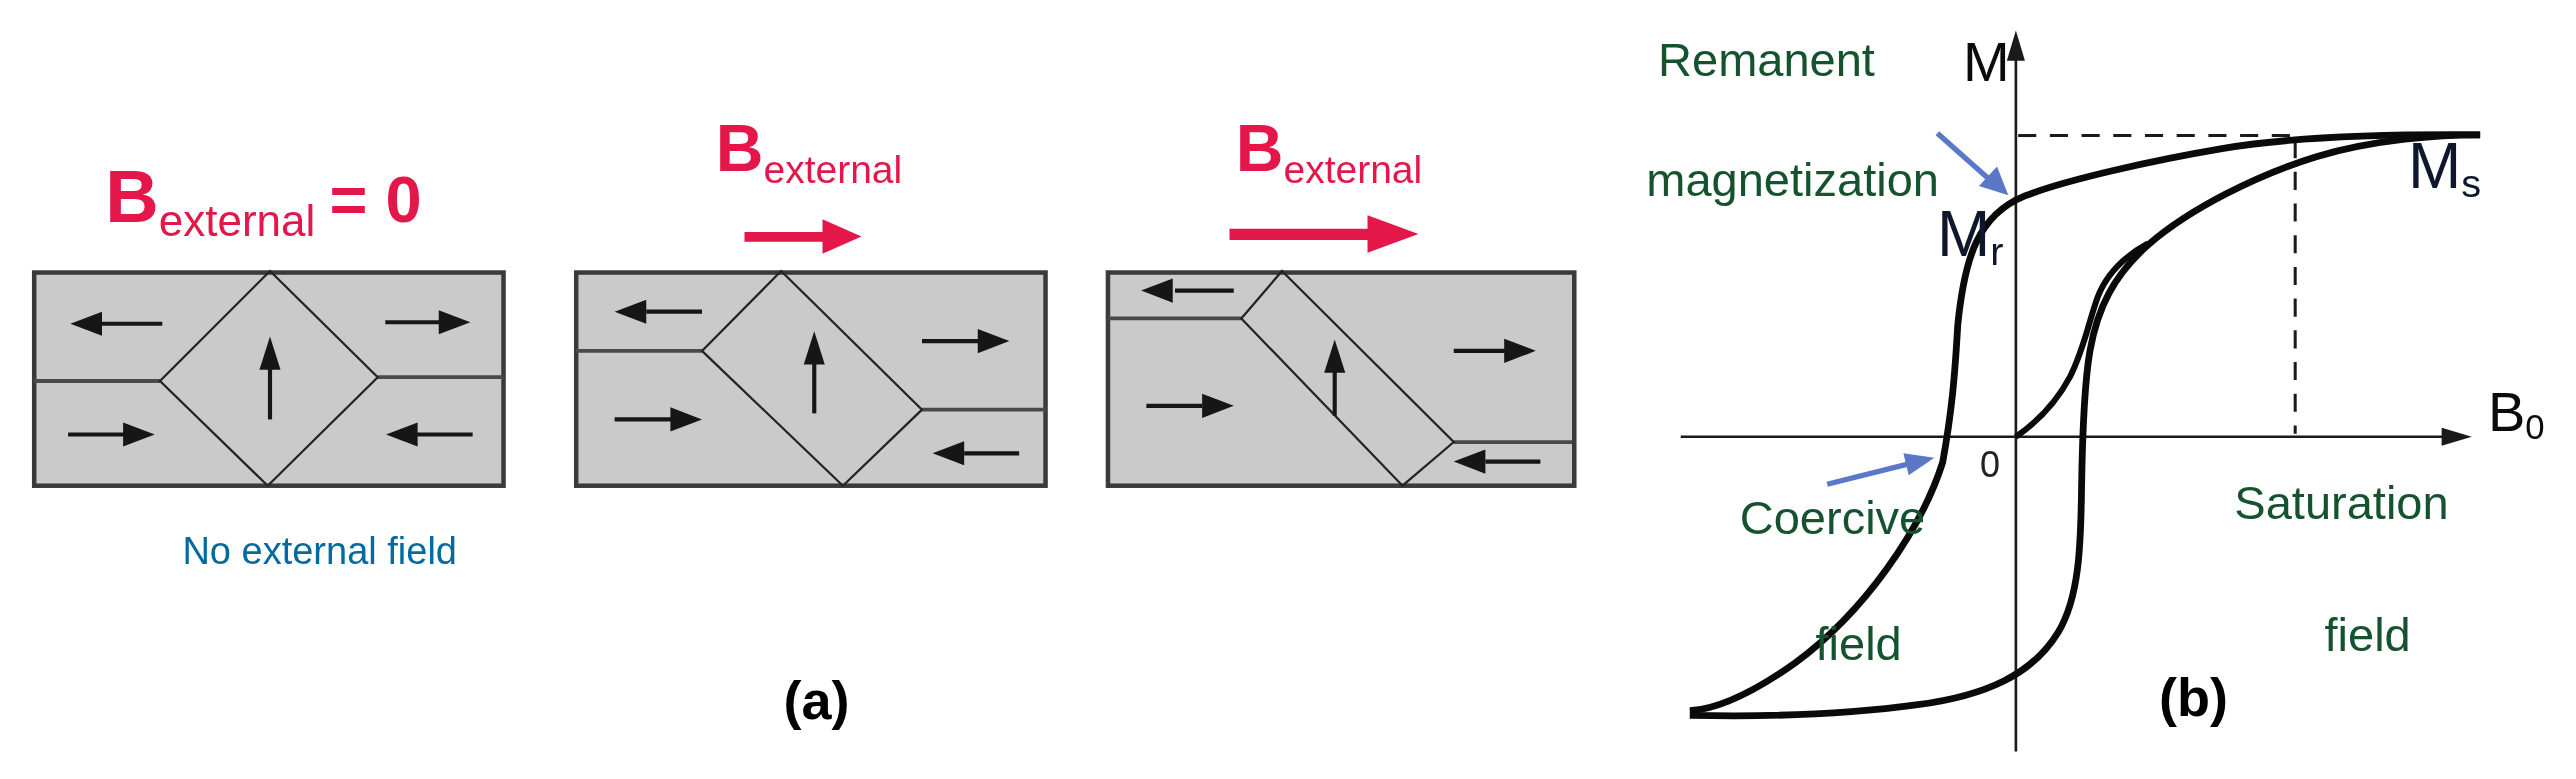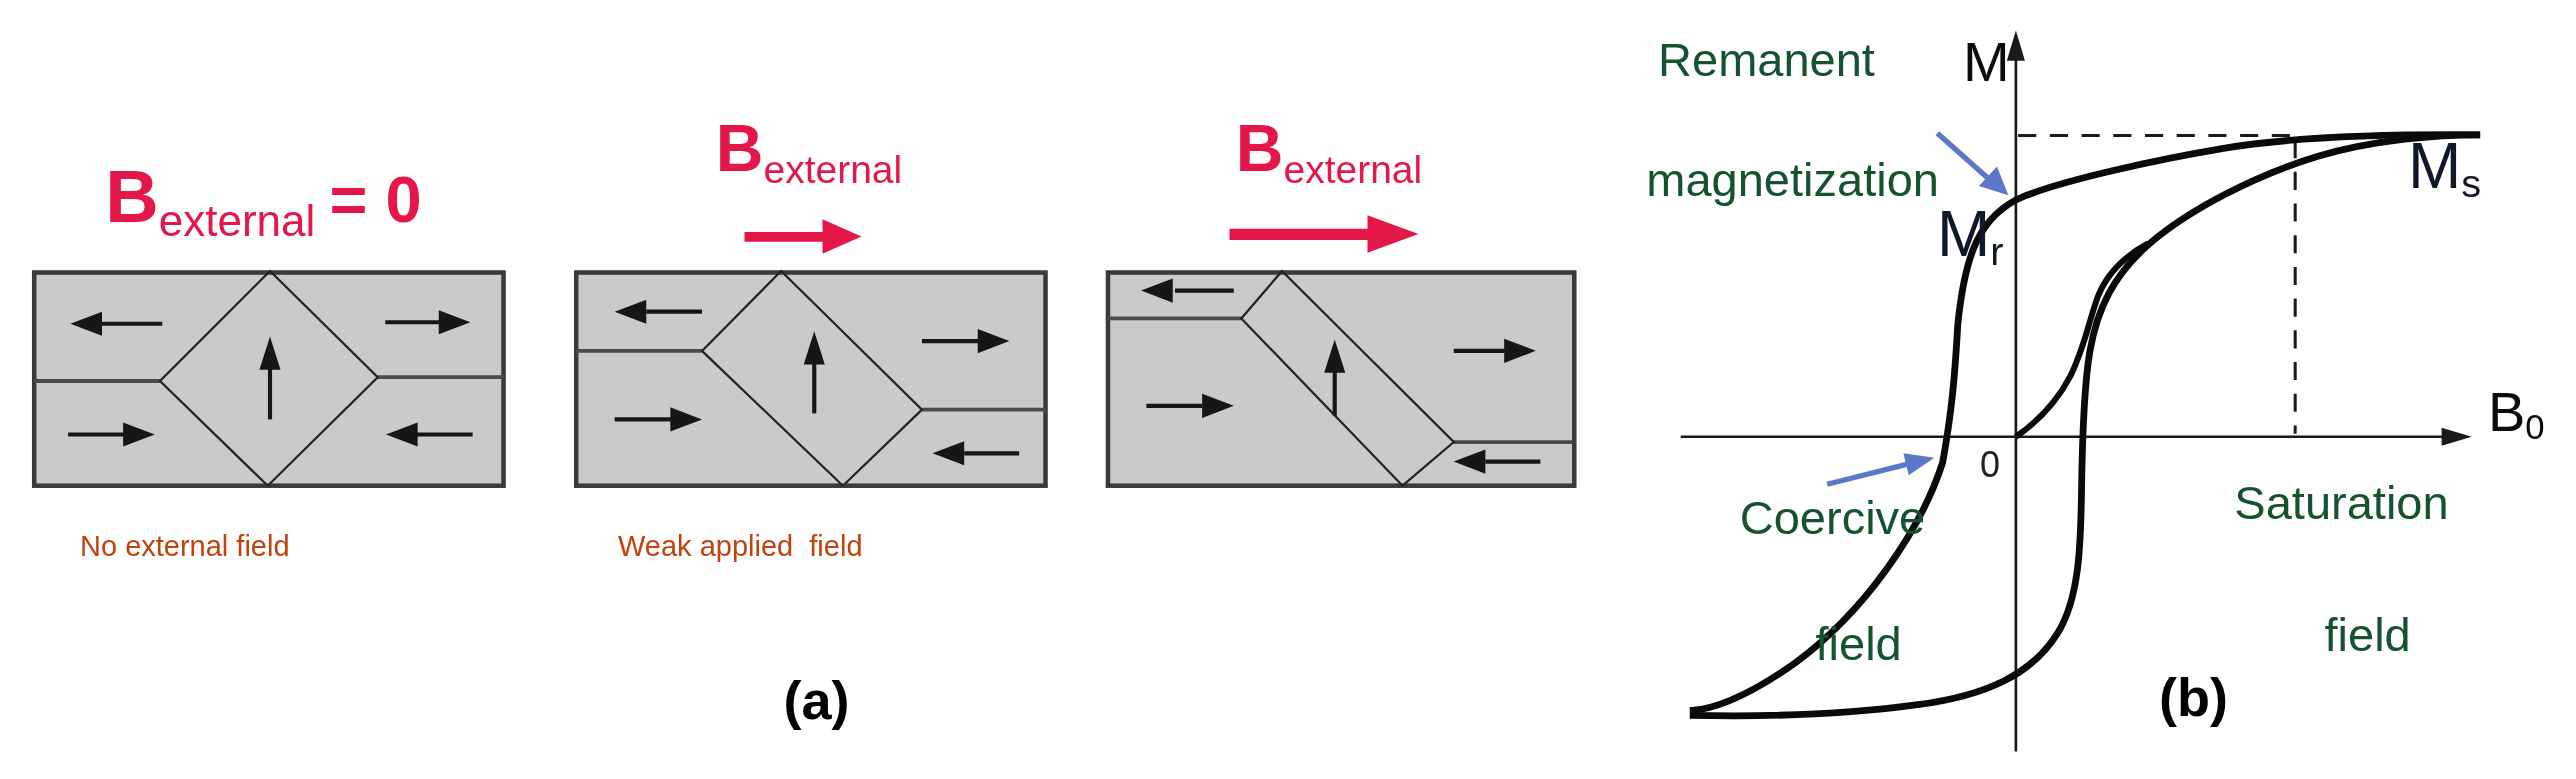--- a/index.html
+++ b/index.html
@@ -1,21 +1,21 @@
 <!DOCTYPE html>
 <html style="font-size:12px"><head>
 <meta charset="utf-8">
 <style>
   html,body{margin:0;padding:0;background:#ffffff;}
   #stage{position:relative;width:2576px;height:780px;background:#ffffff;overflow:hidden;
          font-family:"Liberation Sans", sans-serif;color:#111;}
   .abs{position:absolute;}
   svg{display:block;}
   
-  .cap{font-size:29px;font-weight:500;color:#c2410c;text-align:left;white-space:pre;letter-spacing:0px;}
+  .cap{font-size:38px;font-weight:500;color:#0369a1;text-align:right;white-space:pre;letter-spacing:0px;}
   
   .redlbl{color:#e4174b;font-weight:700;text-align:center;white-space:nowrap;}
   .redlbl .base{font-size:74px;line-height:1;}
   .redlbl .rsub{font-size:44px;vertical-align:-0.32em;font-weight:400;}
   .redlbl .eq{font-size:65px;margin-left:0.22em;}
   .redlbl.small .base{font-size:66px;}
   .redlbl.small .rsub{font-size:39px;}
   
   .ann{font-size:47px;color:#14532d;text-align:center;line-height:1.3;white-space:pre;}
   .axis-lbl{font-size:56px;color:#0b0b0b;font-weight:500;}
@@ -124,21 +124,20 @@
   <svg class="abs" style="left:744px;top:217px;" width="118" height="39" viewBox="0 0 156 52">
     <rect x="0" y="20" width="112" height="13" fill="#e4174b"></rect>
     <polygon points="156,26 104,3 104,49" fill="#e4174b"></polygon>
   </svg>
   <svg class="abs" style="left:1229px;top:213px;" width="190" height="42" viewBox="0 0 252 56">
     <rect x="0" y="21" width="188" height="15" fill="#e4174b"></rect>
     <polygon points="252,28 184,3 184,53" fill="#e4174b"></polygon>
   </svg>
 
   <div class="abs cap" style="left:80px;top:530px;width:377px;">No external field</div>
-  <div class="abs cap" style="left:618px;top:530px;width:377px;">Weak applied  field</div>
 
   <div class="abs tag" style="left:741px;top:669px;width:151px;">(a)</div>
 
   <svg class="abs" style="left:1646px;top:22.6px;" width="930" height="755" viewBox="2180 30 1232 1000">
 
     <line x1="2670" y1="50" x2="2670" y2="995" stroke="#1a1a1a" stroke-width="3.5"></line>
     <polygon points="2670,40 2658,80 2682,80" fill="#1a1a1a"></polygon>
     <line x1="2226" y1="578" x2="3240" y2="578" stroke="#1a1a1a" stroke-width="3.5"></line>
     <polygon points="3274,578 3234,566 3234,590" fill="#1a1a1a"></polygon>
 

